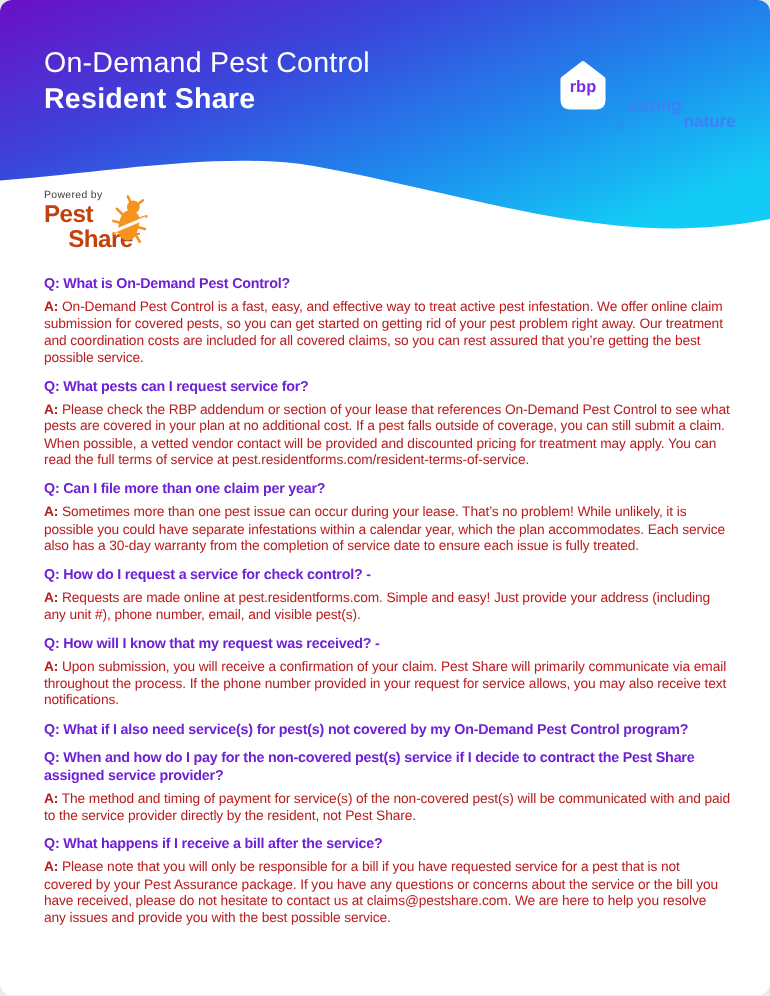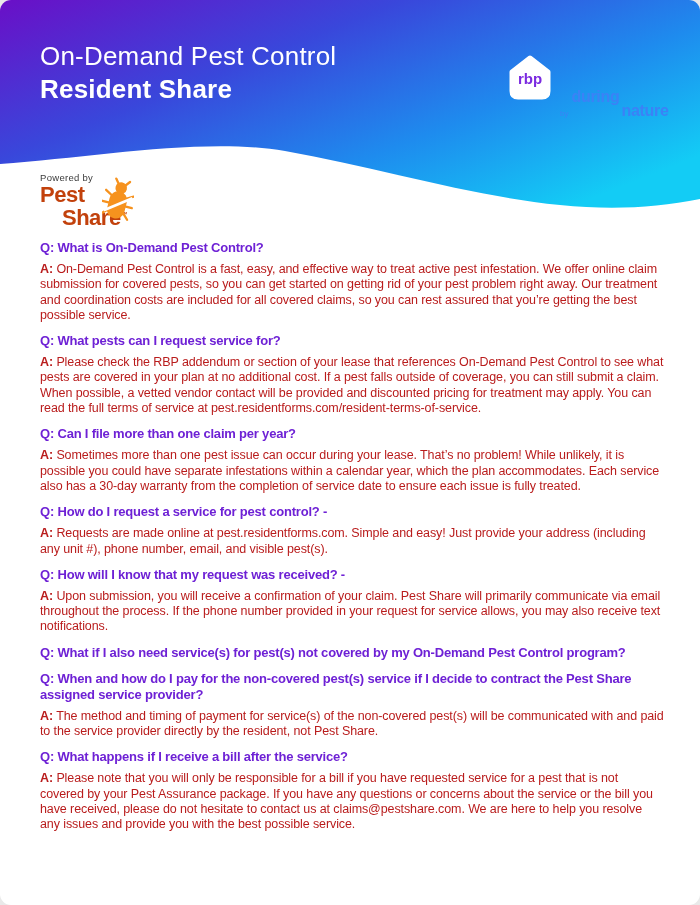--- a/index.html
+++ b/index.html
@@ -22,21 +22,21 @@
   .sn-words .w2{margin-left:14px;padding-left:36px;}
   
   .pestshare{position:absolute;top:172px;left:40px;width:140px;}
   .ps-powered{font-size:9.5px;color:#3b3b3b;letter-spacing:.3px;margin-bottom:2px;}
   .ps-words{color:#c2410c;font-weight:700;line-height:20px;}
   .ps-line1{font-size:22px;letter-spacing:-.5px;}
   .ps-line2{font-size:22px;letter-spacing:-.5px;margin-left:22px;}
   .ps-tm{font-size:7px;vertical-align:super;}
   .ps-bug{position:absolute;left:62px;top:4px;}
   
-  .faqs{position:absolute;top:232px;left:40px;width:625px;padding-top:8px;}
+  .faqs{position:absolute;top:242px;left:40px;width:625px;padding-top:8px;}
   .faq{margin:0 0 10px 0;}
   .q{
     margin:0 0 6px 0;font-size:13px;font-weight:700;color:#6e21d5;
     letter-spacing:-.2px;line-height:16px;
   }
   .a{
     margin:0;font-size:12.5px;color:#b91c1c;line-height:15.3px;letter-spacing:-.1px;
   }
   .a .al{font-weight:700;}
 </style>
@@ -118,21 +118,21 @@
       <h3 class="q">Q: What pests can I request service for?</h3>
       <p class="a"><span class="al">A:</span> <span>Please check the RBP addendum or section of your lease that references On-Demand Pest Control to see what pests are covered in your plan at no additional cost. If a pest falls outside of coverage, you can still submit a claim. When possible, a vetted vendor contact will be provided and discounted pricing for treatment may apply. You can read the full terms of service at pest.residentforms.com/resident-terms-of-service.</span></p>
     </section>
 
     <section class="faq">
       <h3 class="q">Q: Can I file more than one claim per year?</h3>
       <p class="a"><span class="al">A:</span> <span>Sometimes more than one pest issue can occur during your lease. That’s no problem! While unlikely, it is possible you could have separate infestations within a calendar year, which the plan accommodates. Each service also has a 30-day warranty from the completion of service date to ensure each issue is fully treated.</span></p>
     </section>
 
     <section class="faq">
-      <h3 class="q">Q: How do I request a service for pest control? -</h3>
+      <h3 class="q">Q: How do I request a service for check control? -</h3>
       <p class="a"><span class="al">A:</span> <span>Requests are made online at pest.residentforms.com. Simple and easy! Just provide your address (including any unit #), phone number, email, and visible pest(s).</span></p>
     </section>
 
     <section class="faq">
       <h3 class="q">Q: How will I know that my request was received? -</h3>
       <p class="a"><span class="al">A:</span> <span>Upon submission, you will receive a confirmation of your claim. Pest Share will primarily communicate via email throughout the process. If the phone number provided in your request for service allows, you may also receive text notifications.</span></p>
     </section>
 
     <section class="faq">
       <h3 class="q">Q: What if I also need service(s) for pest(s) not covered by my On-Demand Pest Control program?</h3>

